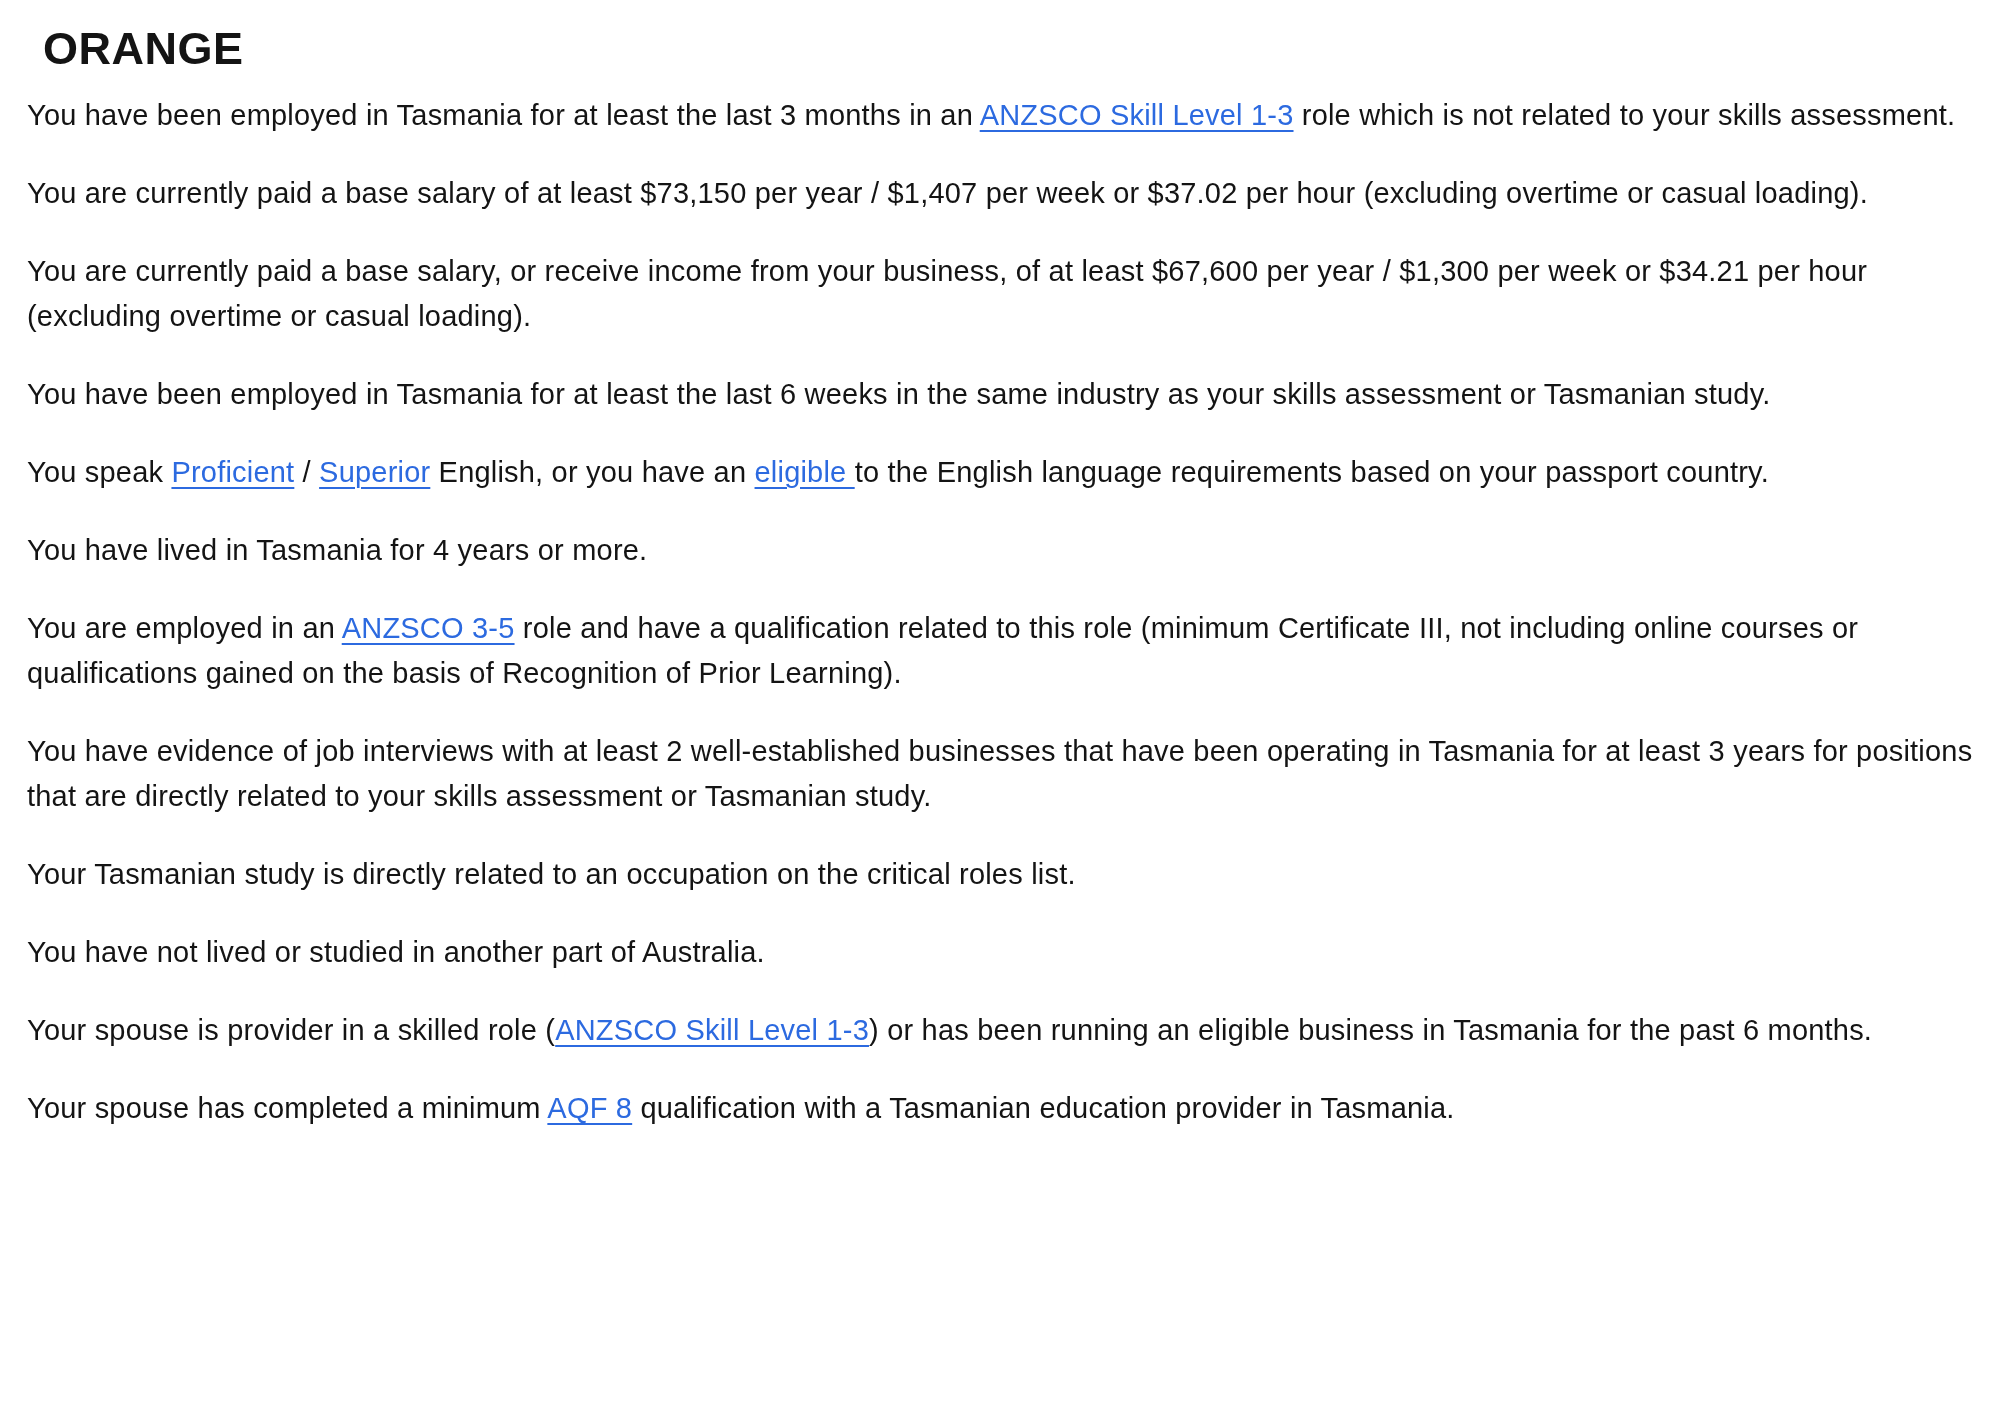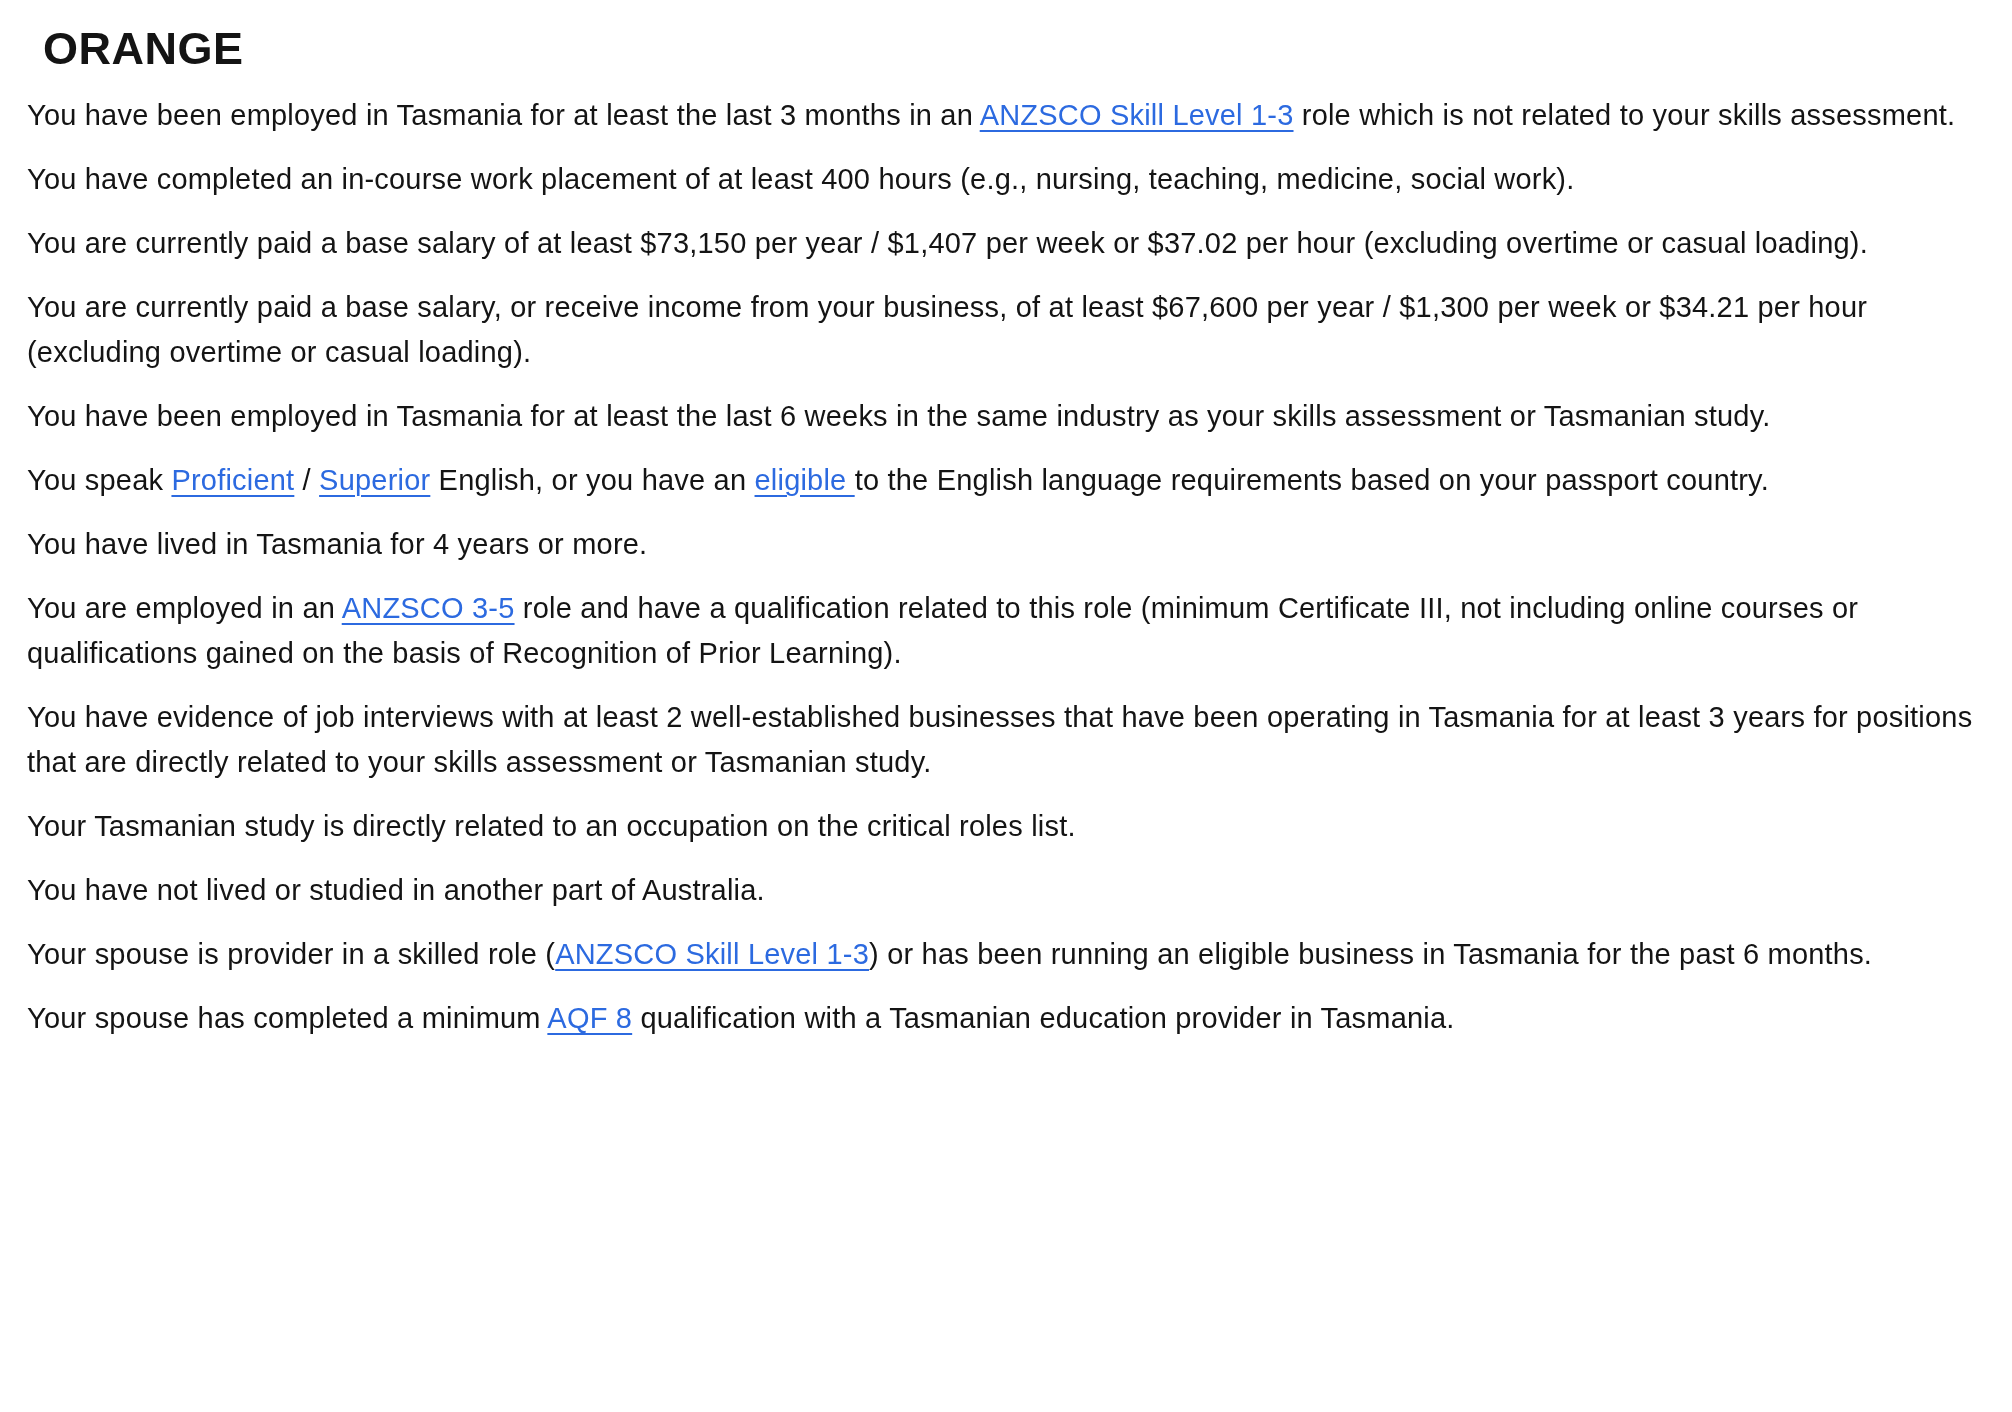--- a/index.html
+++ b/index.html
@@ -22,21 +22,21 @@
     font-weight: 700;
     line-height: 54px;
     margin: 16px;
     letter-spacing: 0.5px;
     color: var(--text-color, #141414);
   }
   .para {
     font-size: 29px;
     font-weight: 400;
     line-height: 45px;
-    margin: 19px 0;
+    margin: 33px 0;
     letter-spacing: 0.2px;
     color: var(--text-color, #141414);
   }
   .para:first-of-type {
     margin-top: 17px;
   }
   a.link {
     color: var(--link-color, #2c6ae0);
     text-decoration: underline;
     text-decoration-thickness: 2px;
@@ -44,21 +44,20 @@
     cursor: pointer;
   }
 </style>
 </head>
 <body>
 
 <main>
   <h1 class="page-title">ORANGE</h1>
   <section>
       <p class="para"><span>You have been employed in Tasmania for at least the last 3 months in an </span><a class="link" href="#">ANZSCO Skill Level 1-3</a><span> role which is not related to your skills assessment.</span></p>
-      <p class="para"><span>You have completed an in-course work placement of at least 400 hours (e.g., nursing, teaching, medicine, social work).</span></p>
       <p class="para"><span>You are currently paid a base salary of at least $73,150 per year / $1,407 per week or $37.02 per hour (excluding overtime or casual loading).</span></p>
       <p class="para"><span>You are currently paid a base salary, or receive income from your business, of at least $67,600 per year / $1,300 per week or $34.21 per hour (excluding overtime or casual loading).</span></p>
       <p class="para"><span>You have been employed in Tasmania for at least the last 6 weeks in the same industry as your skills assessment or Tasmanian study.</span></p>
       <p class="para"><span>You speak </span><a class="link" href="#">Proficient</a><span> / </span><a class="link" href="#">Superior</a><span> English, or you have an </span><a class="link" href="#">eligible </a><span>to the English language requirements based on your passport country.</span></p>
       <p class="para"><span>You have lived in Tasmania for 4 years or more.</span></p>
       <p class="para"><span>You are employed in an </span><a class="link" href="#">ANZSCO 3-5</a><span> role and have a qualification related to this role (minimum Certificate III, not including online courses or qualifications gained on the basis of Recognition of Prior Learning).</span></p>
       <p class="para"><span>You have evidence of job interviews with at least 2 well-established businesses that have been operating in Tasmania for at least 3 years for positions that are directly related to your skills assessment or Tasmanian study.</span></p>
       <p class="para"><span>Your Tasmanian study is directly related to an occupation on the critical roles list.</span></p>
       <p class="para"><span>You have not lived or studied in another part of Australia.</span></p>
       <p class="para"><span>Your spouse is provider in a skilled role (</span><a class="link" href="#">ANZSCO Skill Level 1-3</a><span>) or has been running an eligible business in Tasmania for the past 6 months.</span></p>

